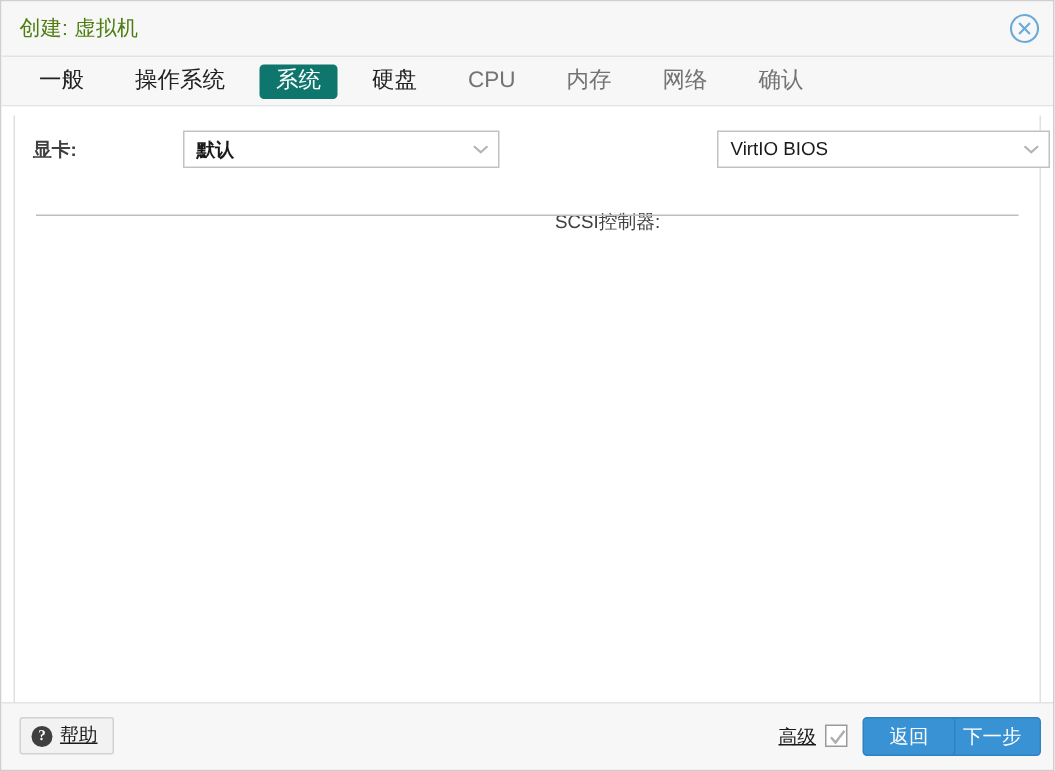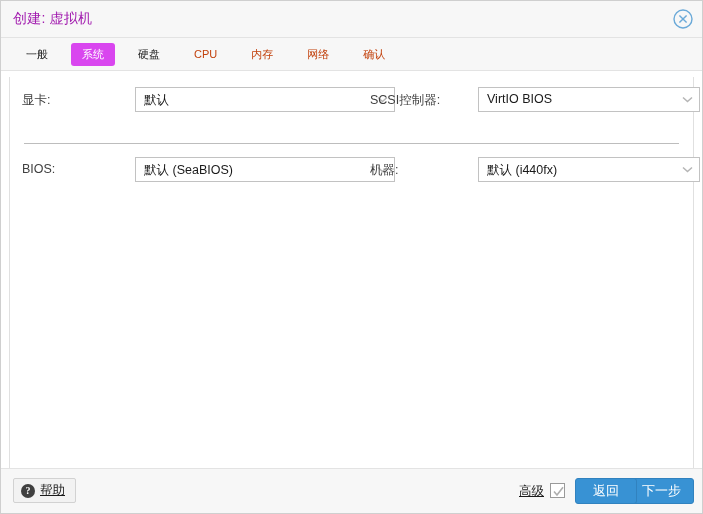--- a/index.html
+++ b/index.html
@@ -34,21 +34,21 @@
     height: 36px;
     flex: 0 0 36px;
     background: #f7f7f7;
     border-bottom: 1px solid #e3e3e3;
   }
   .title-text {
     position: absolute;
     left: 12px;
     top: 9px;
     font-size: 14px;
-    color: #a21caf;
+    color: #4d7c0f;
     letter-spacing: .2px;
     white-space: nowrap;
   }
   .close-btn {
     position: absolute;
     right: 8px;
     top: 7px;
     width: 22px;
     height: 22px;
     cursor: pointer;
@@ -62,35 +62,35 @@
     flex: 0 0 33px;
     background: #f7f7f7;
     border-bottom: 1px solid #e3e3e3;
     padding-left: 14px;
     box-sizing: border-box;
     display: flex;
     align-items: center;
     gap: 0;
   }
   .tab {
-    font-size: 11px;
+    font-size: 15px;
     color: #222222;
     padding: 3px 11px 4px 11px;
     margin-right: 12px;
     border-radius: 3px;
     white-space: nowrap;
     cursor: pointer;
     line-height: 16px;
   }
   .tab.active {
-    background: #d946ef;
+    background: #0f766e;
     color: #ffffff;
   }
   .tab.disabled {
-    color: #c2410c;
+    color: #737373;
     cursor: default;
   }
 
   
   .body-wrap {
     flex: 1 1 auto;
     position: relative;
     background: #ffffff;
     padding: 6px 8px 0 8px;
     box-sizing: border-box;
@@ -105,38 +105,38 @@
     border-bottom: none;
     background: #ffffff;
   }
 
   .form-row {
     position: absolute;
     left: 0;
     width: 100%;
     height: 26px;
   }
-  .col-left  { position: absolute; left: 0px;   width: 350px; height: 26px; }
+  .col-left  { position: absolute; left: 0px;   width: 350px; height: 26px; font-weight: bold; }
   .col-right { position: absolute; left: 350px; width: 345px; height: 26px; }
 
   .f-label {
     position: absolute;
     left: 12px;
     top: 5px;
     font-size: 12.5px;
     color: #404040;
     white-space: nowrap;
   }
-  .col-right .f-label { left: 10px; }
+  .col-right .f-label { left: 10px; margin-top: 48px; }
 
   .field {
     position: absolute;
-    left: 125px;
+    left: 112px;
     top: 0;
-    width: 260px;
+    width: 211px;
     height: 25px;
     box-sizing: border-box;
     background: #ffffff;
     border: 1px solid #c2c2c2;
     cursor: pointer;
   }
   .col-right .field { left: 118px; width: 222px; }
 
   .field-value {
     position: absolute;
@@ -264,20 +264,21 @@
       <svg width="22" height="22" viewBox="0 0 22 22">
         <circle cx="11" cy="11" r="9" fill="none" stroke="#6aa9d8" stroke-width="1.4"></circle>
         <line x1="7.4" y1="7.4" x2="14.6" y2="14.6" stroke="#6aa9d8" stroke-width="1.4"></line>
         <line x1="14.6" y1="7.4" x2="7.4" y2="14.6" stroke="#6aa9d8" stroke-width="1.4"></line>
       </svg>
     </div>
   </div>
 
   <div class="tabbar">
     <div class="tab">一般</div>
+    <div class="tab">操作系统</div>
     <div class="tab active">系统</div>
     <div class="tab">硬盘</div>
     <div class="tab disabled">CPU</div>
     <div class="tab disabled">内存</div>
     <div class="tab disabled">网络</div>
     <div class="tab disabled">确认</div>
   </div>
 
   <div class="body-wrap">
     <div class="panel">
@@ -303,44 +304,20 @@
                   <path d="M1 1.5 L5.5 5.5 L10 1.5" fill="none" stroke="#b5b5b5" stroke-width="1.5"></path>
                 </svg>
             </span>
           </div>
         </div>
       </div>
 
 
       <div class="divider" style="top:66px;"></div>
 
-      <div class="form-row" style="top:80px;">
-        <div class="col-left">
-          <div class="f-label">BIOS:</div>
-          <div class="field">
-            <span class="field-value">默认 (SeaBIOS)</span>
-            <span class="chevron">
-              <svg width="11" height="7" viewBox="0 0 11 7">
-                  <path d="M1 1.5 L5.5 5.5 L10 1.5" fill="none" stroke="#b5b5b5" stroke-width="1.5"></path>
-                </svg>
-            </span>
-          </div>
-        </div>
-        <div class="col-right">
-          <div class="f-label">机器:</div>
-          <div class="field">
-            <span class="field-value">默认 (i440fx)</span>
-            <span class="chevron">
-              <svg width="11" height="7" viewBox="0 0 11 7">
-                  <path d="M1 1.5 L5.5 5.5 L10 1.5" fill="none" stroke="#b5b5b5" stroke-width="1.5"></path>
-                </svg>
-            </span>
-          </div>
-        </div>
-      </div>
 
     </div>
   </div>
 
   <div class="footer">
     <div class="help-btn">
       <span class="help-icon">?</span>
       <span class="help-label">帮助</span>
     </div>
 

